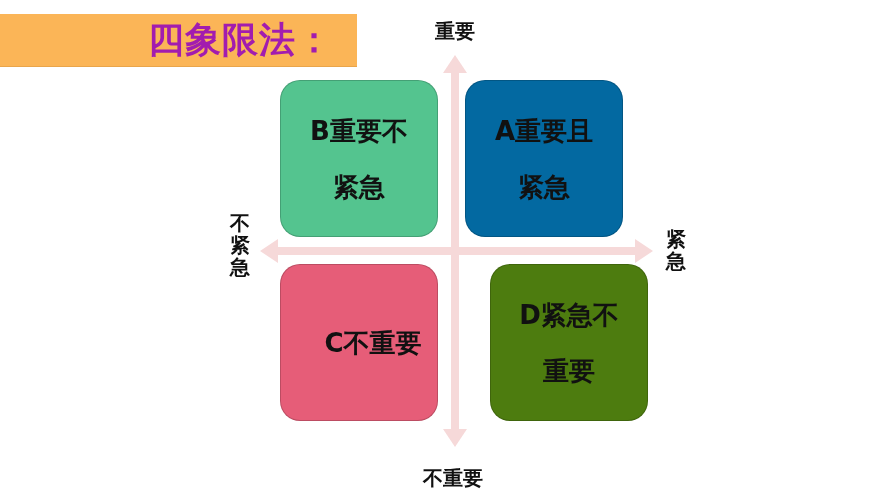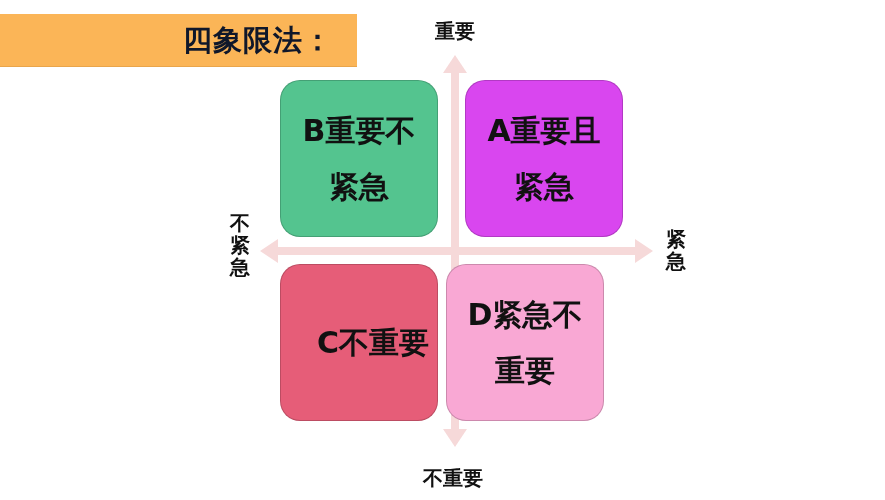--- a/index.html
+++ b/index.html
@@ -7,28 +7,28 @@
       width: 885px; height: 500px; position: relative; overflow: hidden;
       background: #ffffff;
       font-family: "DejaVu Sans", "Liberation Sans", sans-serif;
     }
     .banner {
       position: absolute; left: 0; top: 14px; width: 357px; height: 52px;
       background: #fbb557; border-bottom: 1px solid #e9a54b;
     }
     .banner-title {
       position: absolute; right: 24px; top: 0; height: 60px; line-height: 52px;
-      font-size: 29px; font-weight: bold; color: #0f172a; letter-spacing: 1px;
+      font-size: 36px; font-weight: bold; color: #a21caf; letter-spacing: 1px;
     }
     .axis-svg { position: absolute; left: 0; top: 0; }
     .quad {
       position: absolute; width: 158px; height: 157px; border-radius: 20px;
       box-sizing: border-box; border: 1px solid rgba(0,0,0,0.18);
       display: flex; flex-direction: column; align-items: center; justify-content: center;
-      color: #111; font-weight: bold; font-size: 30px; line-height: 56px; text-align: center;
+      color: #111; font-weight: bold; font-size: 26px; line-height: 56px; text-align: center;
     }
     .quad span { display: block; }
     .axis-label {
       position: absolute; font-size: 20px; font-weight: bold; color: #111; line-height: 22px;
     }
     .vertical { width: 22px; text-align: center; }
   </style>
 </head>
 <body>
 
@@ -45,30 +45,30 @@
   <rect x="274" y="247" width="364" height="8" fill="#f6d9d9"></rect>
   <polygon points="260,251 278,239 278,263" fill="#f6d9d9"></polygon>
   <polygon points="653,251 635,239 635,263" fill="#f6d9d9"></polygon>
 </svg>
 
 <div class="quad" style="left:280px; top:80px; background:#54c48f;">
   <span>B重要不</span>
   <span>紧急</span>
 </div>
 
-<div class="quad" style="left:465px; top:80px; background:#d946ef;">
+<div class="quad" style="left:465px; top:80px; background:#0369a1;">
   <span>A重要且</span>
   <span>紧急</span>
 </div>
 
 <div class="quad" style="left:280px; top:264px; background:#e65d78;padding-left:28px;">
   <span>C不重要</span>
 </div>
 
-<div class="quad" style="left:446px; top:264px; background:#f9a8d4;">
+<div class="quad" style="left:490px; top:264px; background:#4d7c0f;">
   <span>D紧急不</span>
   <span>重要</span>
 </div>
 
 <div class="axis-label" style="left:435px; top:20px;">重要</div>
 <div class="axis-label" style="left:423px; top:459px;margin-top:8px;">不重要</div>
 
 <div class="axis-label vertical" style="left:229px; top:212px;">
   <div>不</div>
   <div>紧</div>

